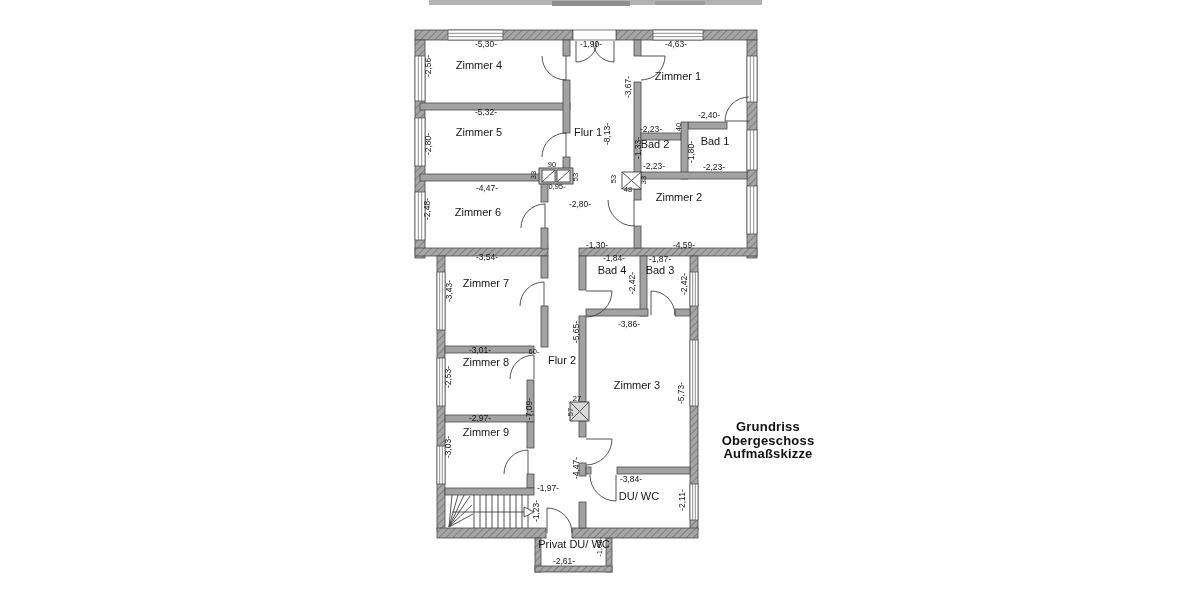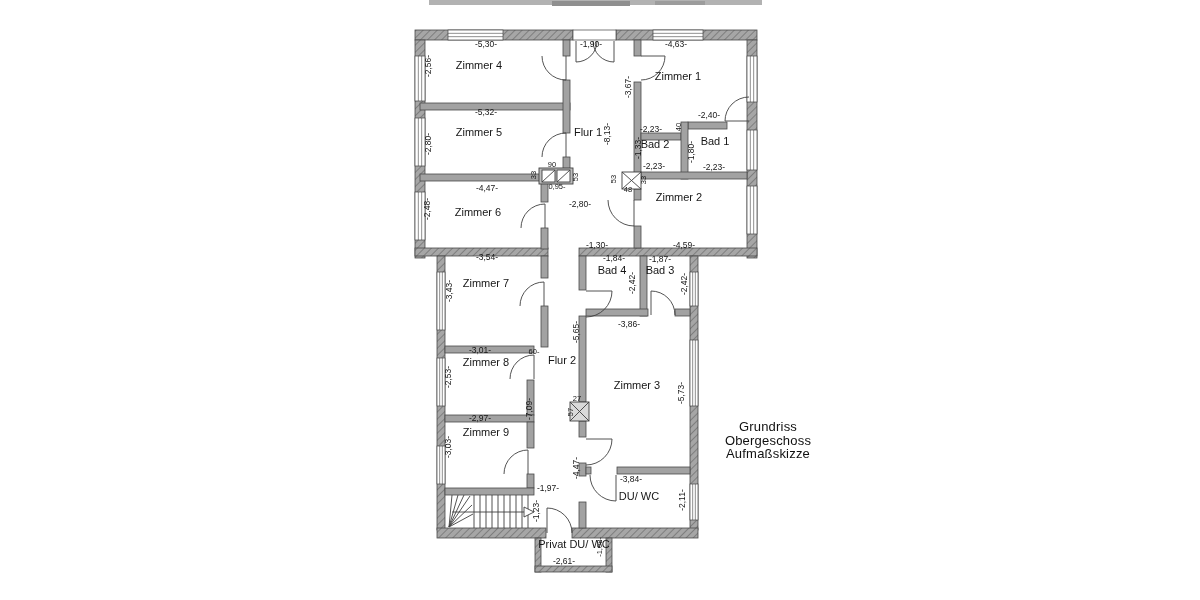--- a/index.html
+++ b/index.html
@@ -4,21 +4,21 @@
 <style>
   html,body{margin:0;padding:0;background:#ffffff;}
   .page{position:relative;width:1200px;height:600px;background:#ffffff;overflow:hidden;
         font-family:"Liberation Sans",sans-serif;}
   svg{position:absolute;top:0;left:0;}
   text{fill:#161616;}
   .room{font-family:"Liberation Sans",sans-serif;font-size:11px;text-anchor:middle;dominant-baseline:middle;}
   .dim{font-family:"Liberation Sans",sans-serif;font-size:8.5px;text-anchor:middle;dominant-baseline:middle;}
   .dim.small{font-size:7.5px;}
   .title-block{position:absolute;left:712px;top:420px;width:112px;text-align:center;
-       font-size:13px;line-height:13.5px;color:#101010;letter-spacing:0.2px;}
+       font-size:13px;line-height:13.5px;color:#101010;letter-spacing:0.2px;font-weight:bold;}
 </style>
 </head>
 <body>
 
 <div class="page">
 
   <svg width="1200" height="600" viewBox="0 0 1200 600">
     <defs>
       <pattern id="wh" width="5" height="5" patternUnits="userSpaceOnUse" patternTransform="rotate(45)">
         <rect width="5" height="5" fill="#a6a6a6"></rect>

